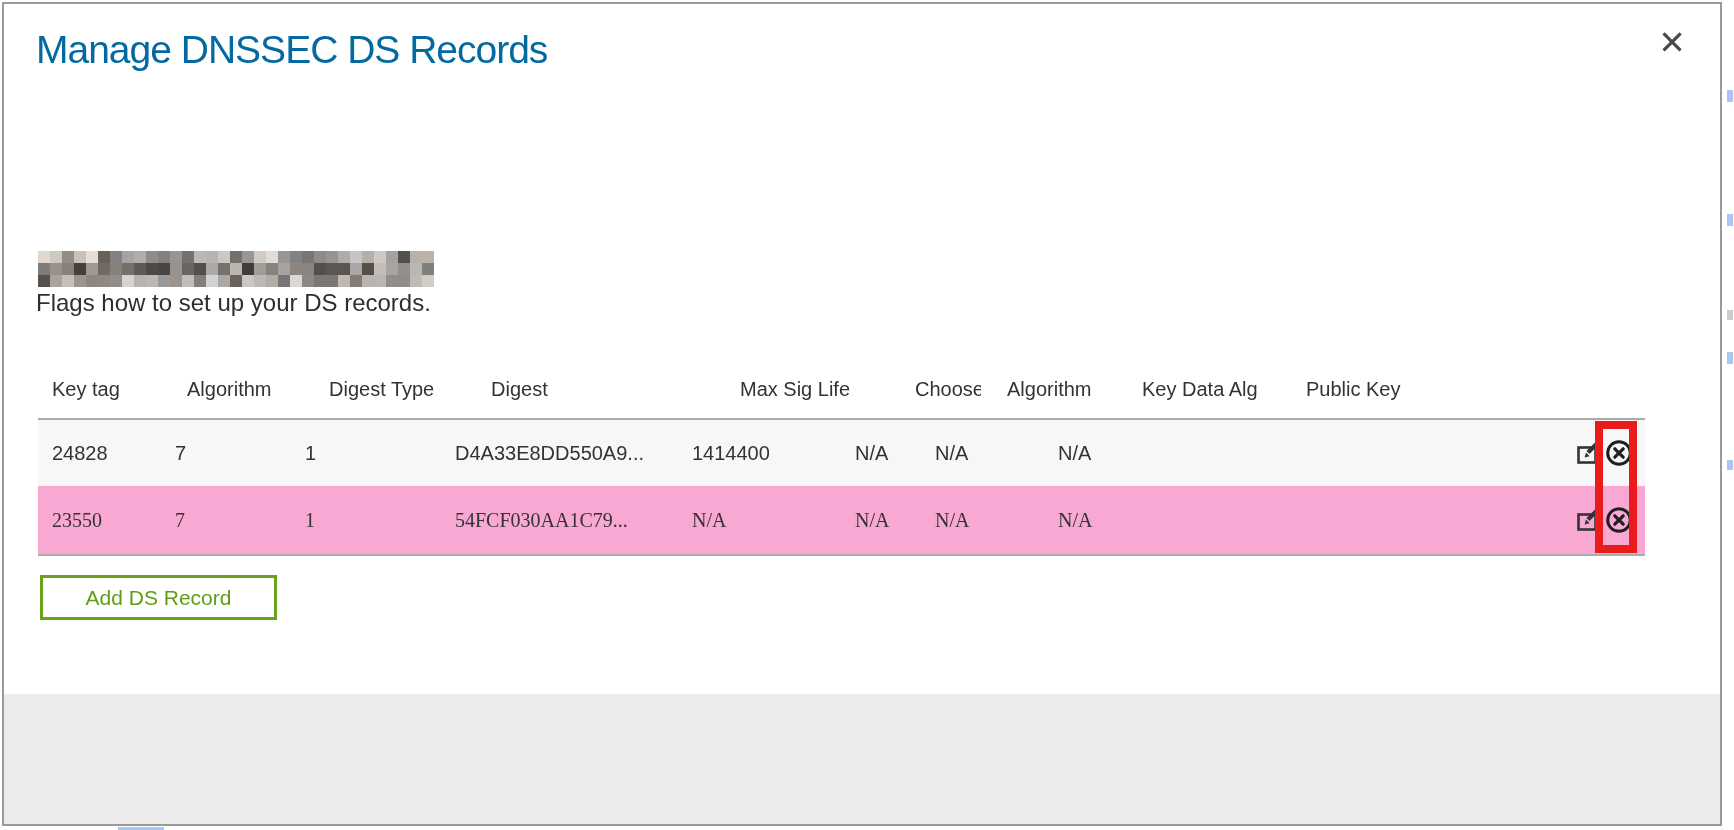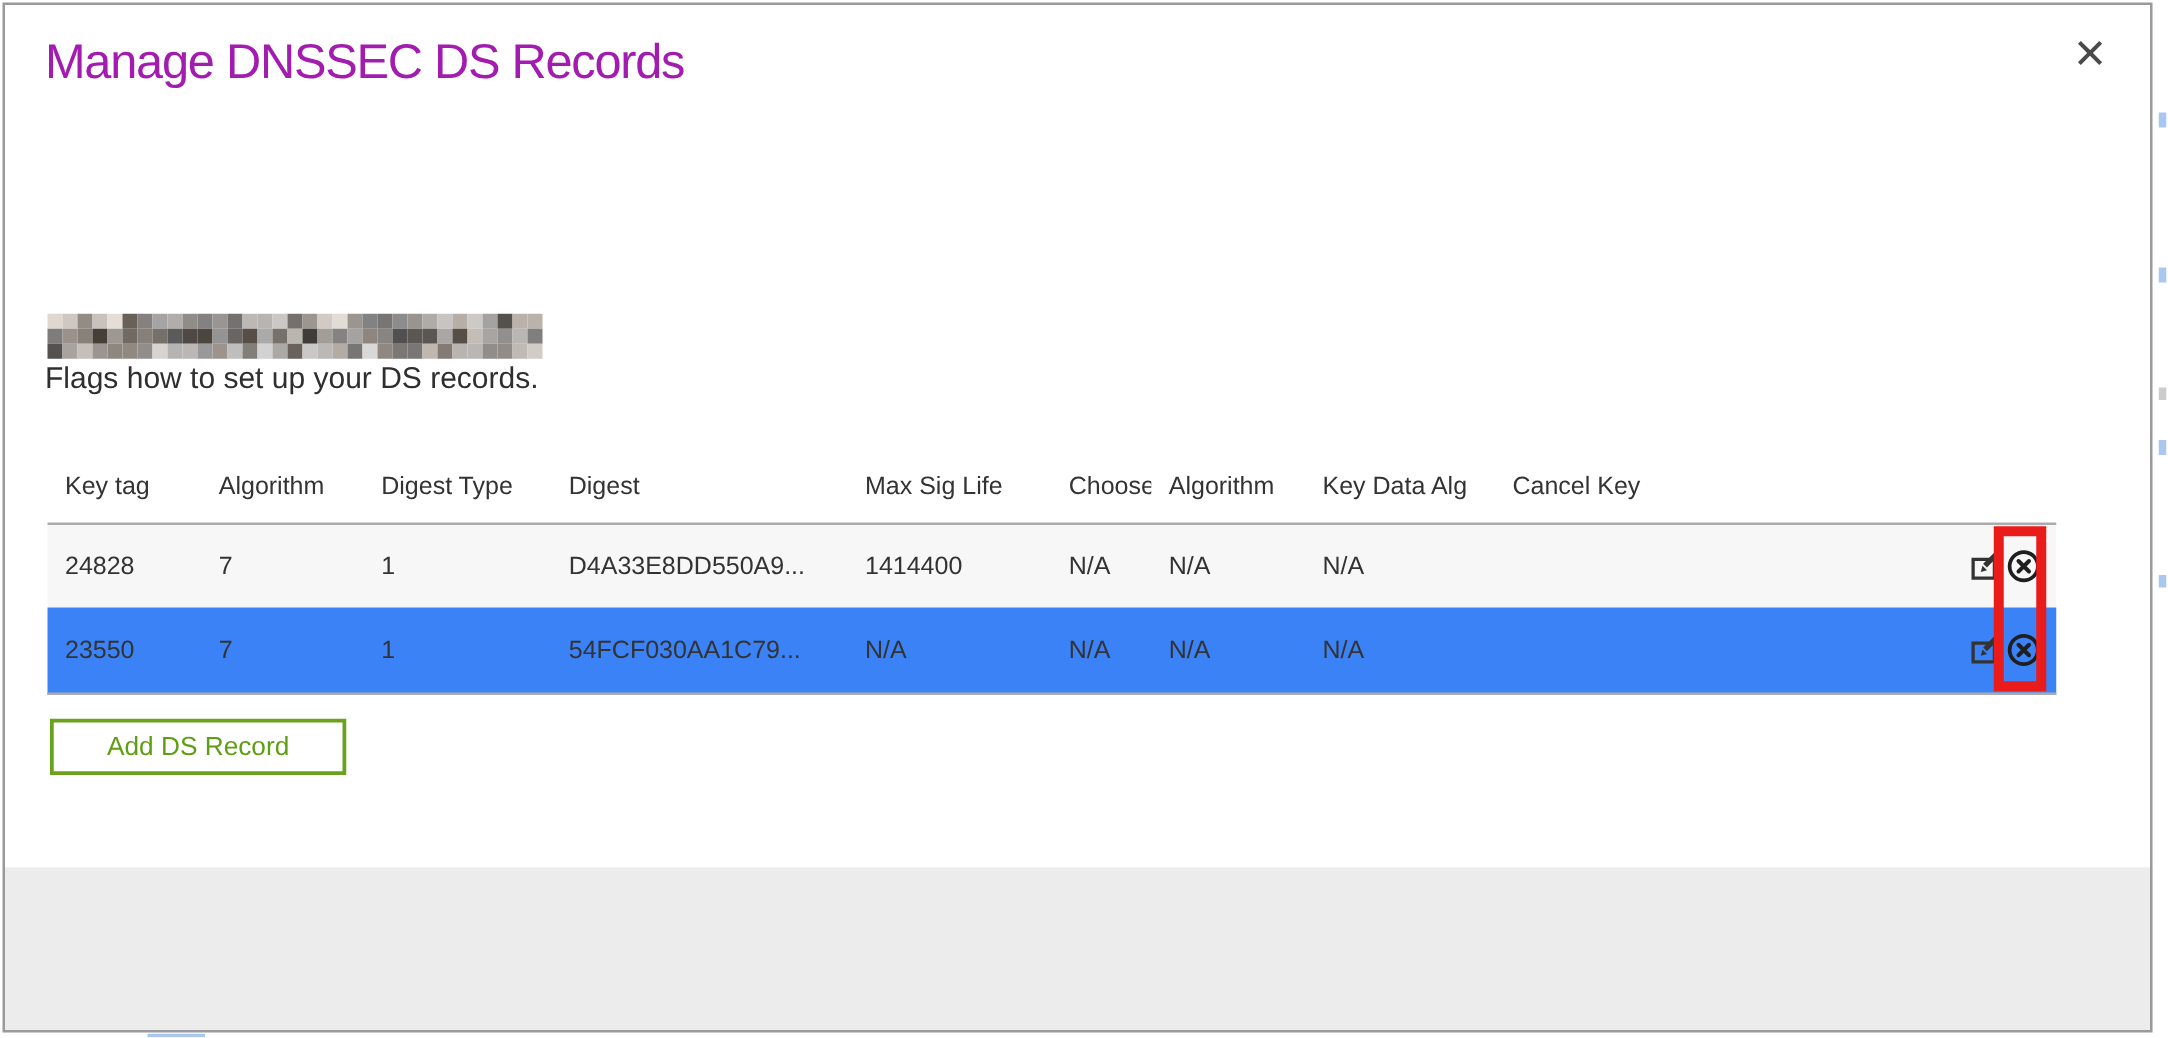--- a/index.html
+++ b/index.html
@@ -6,37 +6,37 @@
   .page{position:relative;width:1734px;height:830px;background:#fff;overflow:hidden;
         font-family:"Liberation Sans","DejaVu Sans",sans-serif;color:#333;}
   
   .dialog-border{position:absolute;left:2px;top:2px;width:1716px;height:820px;
         border:2px solid #9a9a9a;z-index:60;pointer-events:none;}
   
   .artifact{position:absolute;z-index:1;}
   .a-blue{background:#a9c7f0;}
   .a-gray{background:#cccccc;}
 
-  .title{position:absolute;left:36px;top:28px;font-size:39px;letter-spacing:-1px;color:#a21caf;}
+  .title{position:absolute;left:36px;top:28px;font-size:39px;letter-spacing:-1px;color:#0369a1;}
   .close-btn{position:absolute;left:1650px;top:20px;width:44px;height:44px;
         display:flex;align-items:center;justify-content:center;
         font-size:33px;font-weight:700;color:#4a4a4a;cursor:pointer;}
 
   .redacted{position:absolute;left:38px;top:251px;display:grid;
         grid-template-columns:repeat(33,12px);grid-auto-rows:12px;z-index:2;}
   .subtitle{position:absolute;left:36px;top:289px;font-size:24px;color:#2f2f2f;}
 
   .ds-table{position:absolute;left:38px;top:360px;width:1607px;font-size:20px;z-index:2;}
   .trow{display:grid;grid-template-columns:123px 130px 150px 237px 163px 80px 123px 152px 349px 100px;
         align-items:center;}
   .trow > div{padding-left:14px;white-space:nowrap;overflow:hidden;}
   .thead{height:58px;color:#333;}
-  .thead{border-bottom:2px solid #ababab;}
+  .thead{border-bottom:2px solid #ababab;gap:12px;}
   .r1{height:66px;background:#f7f7f7;}
-  .r2{height:68px;background:#3b82f6;}
+  .r2{height:68px;background:#f9a8d4;font-family:Liberation Serif, serif;}
   .table-bottom{border-bottom:2px solid #ababab;}
   .actions{display:flex;justify-content:flex-end;align-items:center;
         gap:4px;padding-right:12px;padding-left:0 !important;}
   .icon-btn{display:flex;align-items:center;justify-content:center;cursor:pointer;}
 
   .red-annotation{position:absolute;left:1595px;top:421px;width:42px;height:132px;
         border:8px solid #ea1b1b;z-index:40;pointer-events:none;box-sizing:border-box;}
 
   .add-btn{position:absolute;left:40px;top:575px;width:237px;height:45px;box-sizing:border-box;
         background:#fff;border:3px solid #6aa21c;color:#5f9e14;font-size:21px;
@@ -175,21 +175,21 @@
   <div class="ds-table">
     <div class="trow thead">
       <div>Key tag</div>
       <div>Algorithm</div>
       <div>Digest Type</div>
       <div>Digest</div>
       <div>Max Sig Life</div>
       <div>Choose</div>
       <div>Algorithm</div>
       <div>Key Data Alg</div>
-      <div>Cancel Key</div>
+      <div>Public Key</div>
       <div class="actions"></div>
     </div>
 
     <div class="trow r1">
       <div>24828</div>
       <div>7</div>
       <div>1</div>
       <div>D4A33E8DD550A9...</div>
       <div>1414400</div>
       <div>N/A</div>

